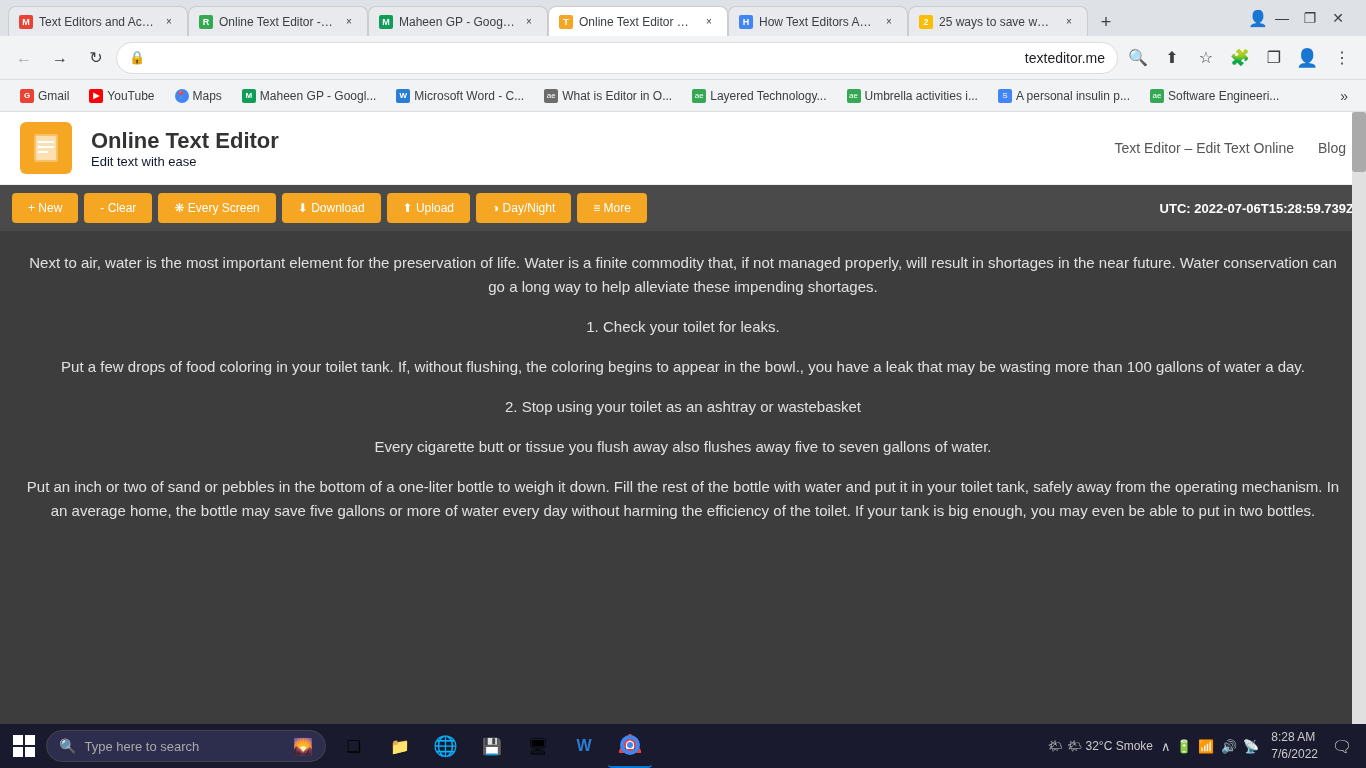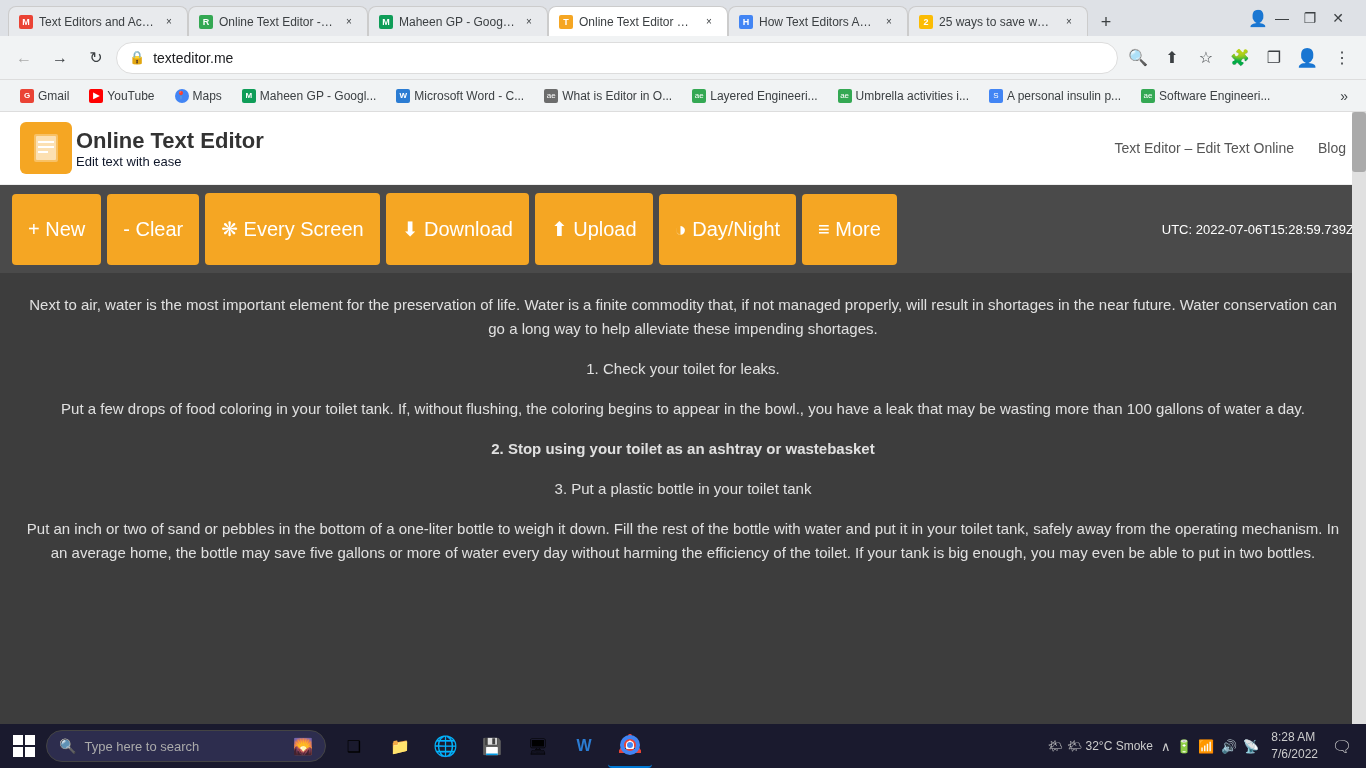--- a/index.html
+++ b/index.html
@@ -126,21 +126,21 @@
       height: 32px;
       background: #fff;
       border: 1px solid #ddd;
       border-radius: 16px;
       display: flex;
       align-items: center;
       padding: 0 12px;
       gap: 8px;
     }
     .address-bar .lock-icon { color: #5f6368; font-size: 13px; }
-    .address-bar .url-text { font-size: 14px; color: #202124; flex: 1; }
+    .address-bar .url-text { font-size: 14px; color: #202124; flex: 1; text-align: right; }
     .nav-actions {
       display: flex;
       align-items: center;
       gap: 2px;
     }
 
     
     .bookmarks-bar {
       background: #f1f3f4;
       height: 32px;
@@ -184,21 +184,21 @@
       background: #fff;
       padding: 10px 20px;
       display: flex;
       align-items: center;
       justify-content: space-between;
       border-bottom: 1px solid #eee;
     }
     .site-logo {
       display: flex;
       align-items: center;
-      gap: 4px;
+      gap: 19px;
     }
     .logo-icon {
       width: 52px;
       height: 52px;
       background: #f5a623;
       border-radius: 6px;
       display: flex;
       align-items: center;
       justify-content: center;
       font-size: 24px;
@@ -214,32 +214,33 @@
       background: #4a4a4a;
       padding: 8px 12px;
       display: flex;
       align-items: center;
       gap: 6px;
     }
     .toolbar-btn {
       background: #f5a623;
       color: white;
       border: none;
-      padding: 24px 16px;
+      padding: 8px 16px;
       border-radius: 4px;
-      font-size: 20px;
+      font-size: 12px;
       cursor: pointer;
       font-weight: 500;
       white-space: nowrap;
     }
     .toolbar-spacer { flex: 1; }
     .toolbar-time {
       color: #fff;
       font-size: 13px;
       white-space: nowrap;
+      font-weight: bold;
     }
 
     
     .text-editor {
       flex: 1;
       background: #3d3d3d;
       color: #e0e0e0;
       padding: 20px 24px;
       font-size: 15px;
       line-height: 1.6;
@@ -462,21 +463,21 @@
     <div class="bookmark-item">
       <span style="width:14px;height:14px;background:#2b7cd3;border-radius:2px;display:inline-flex;align-items:center;justify-content:center;font-size:8px;color:white;font-weight:bold;">W</span>
       <span>Microsoft Word - C...</span>
     </div>
     <div class="bookmark-item">
       <span style="width:14px;height:14px;background:#6c6c6c;border-radius:2px;display:inline-flex;align-items:center;justify-content:center;font-size:8px;color:white;">ae</span>
       <span>What is Editor in O...</span>
     </div>
     <div class="bookmark-item">
       <span style="width:14px;height:14px;background:#34a853;border-radius:2px;display:inline-flex;align-items:center;justify-content:center;font-size:8px;color:white;">ae</span>
-      <span>Layered Engineeri...</span>
+      <span>Layered Technology...</span>
     </div>
     <div class="bookmark-item">
       <span style="width:14px;height:14px;background:#34a853;border-radius:2px;display:inline-flex;align-items:center;justify-content:center;font-size:8px;color:white;">ae</span>
       <span>Umbrella activities i...</span>
     </div>
     <div class="bookmark-item">
       <span style="width:14px;height:14px;background:#4285f4;border-radius:2px;display:inline-flex;align-items:center;justify-content:center;font-size:8px;color:white;">S</span>
       <span>A personal insulin p...</span>
     </div>
     <div class="bookmark-item">
@@ -519,22 +520,22 @@
       <button class="toolbar-btn">◑ Day/Night</button>
       <button class="toolbar-btn">≡ More</button>
       <div class="toolbar-spacer"></div>
       <span class="toolbar-time">UTC: 2022-07-06T15:28:59.739Z</span>
     </div>
 
     <div class="text-editor">
       <p>Next to air, water is the most important element for the preservation of life. Water is a finite commodity that, if not managed properly, will result in shortages in the near future. Water conservation can go a long way to help alleviate these impending shortages.</p>
       <p style="font-weight:500;">1. Check your toilet for leaks.</p>
       <p>Put a few drops of food coloring in your toilet tank. If, without flushing, the coloring begins to appear in the bowl., you have a leak that may be wasting more than 100 gallons of water a day.</p>
-      <p style="font-weight:700;">2. Stop using your toilet as an ashtray or wastebasket</p>
-      <p style="font-weight:500;">3. Put a plastic bottle in your toilet tank</p>
+      <p style="font-weight:400;">2. Stop using your toilet as an ashtray or wastebasket</p>
+      <p>Every cigarette butt or tissue you flush away also flushes away five to seven gallons of water.</p>
       <p>Put an inch or two of sand or pebbles in the bottom of a one-liter bottle to weigh it down. Fill the rest of the bottle with water and put it in your toilet tank, safely away from the operating mechanism. In an average home, the bottle may save five gallons or more of water every day without harming the efficiency of the toilet. If your tank is big enough, you may even be able to put in two bottles.</p>
     </div>
   </div>
 
   <div class="scrollbar">
     <div class="scrollbar-thumb"></div>
   </div>
 
   <div class="taskbar">
 

